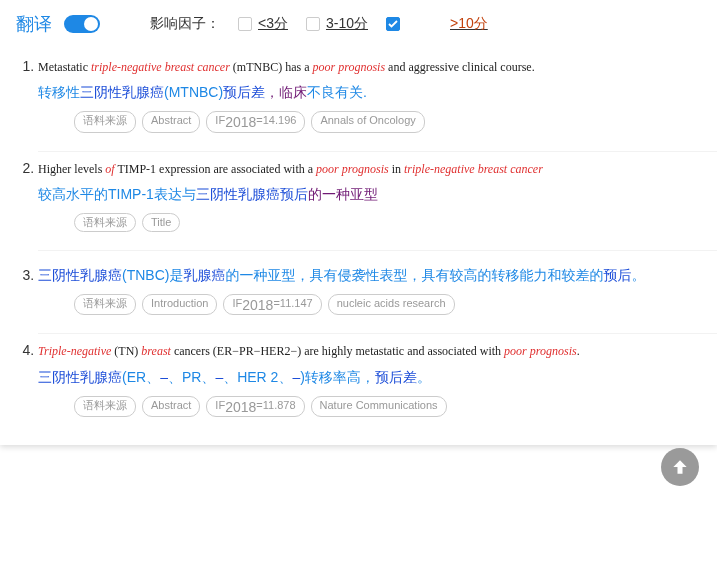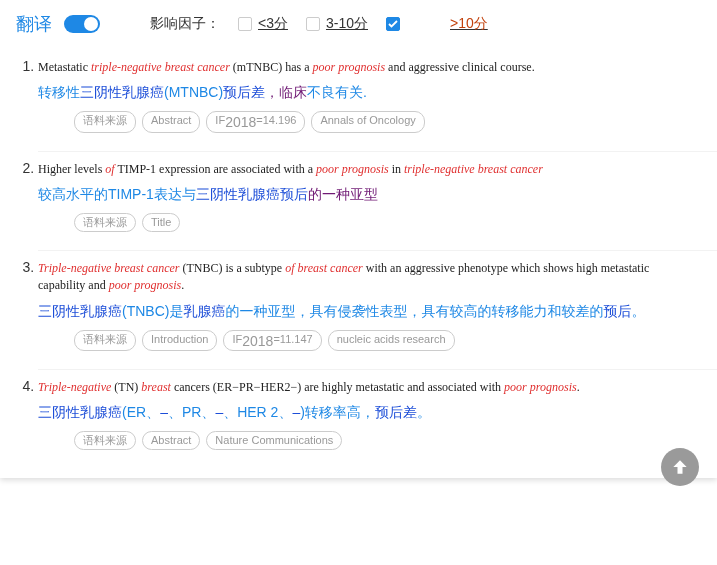--- a/index.html
+++ b/index.html
@@ -76,35 +76,35 @@
         </li>
         <li>
           <div class="en"><span>Higher levels </span><span class="hl">of</span><span> TIMP-1 expression are associated with a </span><span class="hl">poor prognosis</span><span> in </span><span class="hl">triple-negative breast cancer</span></div>
           <div class="zh"><span>较高水平的TIMP-1表达与</span><span class="hl">三阴性乳腺癌预后</span><span class="plain">的一种亚型</span></div>
           <div class="tags">
             <span class="tag">语料来源</span>
             <span class="tag">Title</span>
           </div>
         </li>
         <li>
-          <div class="en"><span class="hl">Triple-negative breast cancer</span><span> (TNBC) is a subtype </span><span class="hl">of breast cancer</span><span> with an aggressive phenotype which shows high metastatic capability and </span><span class="hl">poor prognosis</span><span>.</span></div>
           <div class="zh"><span class="hl">三阴性乳腺癌</span><span>(TNBC)是</span><span class="hl">乳腺癌</span><span>的一种亚型，具有侵袭性表型，具有较高的转移能力和较差的</span><span class="hl">预后</span><span>。</span></div>
           <div class="tags">
             <span class="tag">语料来源</span>
             <span class="tag">Introduction</span>
             <span class="tag">IF<sub>2018</sub>=11.147</span>
             <span class="tag">nucleic acids research</span>
           </div>
         </li>
         <li>
           <div class="en"><span class="hl">Triple-negative</span><span> (TN) </span><span class="hl">breast</span><span> cancers (ER−PR−HER2−) are highly metastatic and associated with </span><span class="hl">poor prognosis</span><span>.</span></div>
           <div class="zh"><span class="hl">三阴性乳腺癌</span><span>(ER、</span><span class="hl">–</span><span>、PR、</span><span class="hl">–</span><span>、HER 2、</span><span class="hl">–</span><span>)转移率高，</span><span class="hl">预后差</span><span>。</span></div>
           <div class="tags">
             <span class="tag">语料来源</span>
             <span class="tag">Abstract</span>
+            <span class="tag">IF<sub>2018</sub>=11.878</span>
             <span class="tag">Nature Communications</span>
           </div>
         </li>
       </ol>
 </div>
 
 <div class="scroll-top">
   <svg width="20" height="20" viewBox="0 0 24 24">
     <path fill="#fff" d="M12 4l-8 8h5v8h6v-8h5z"></path>
   </svg>

